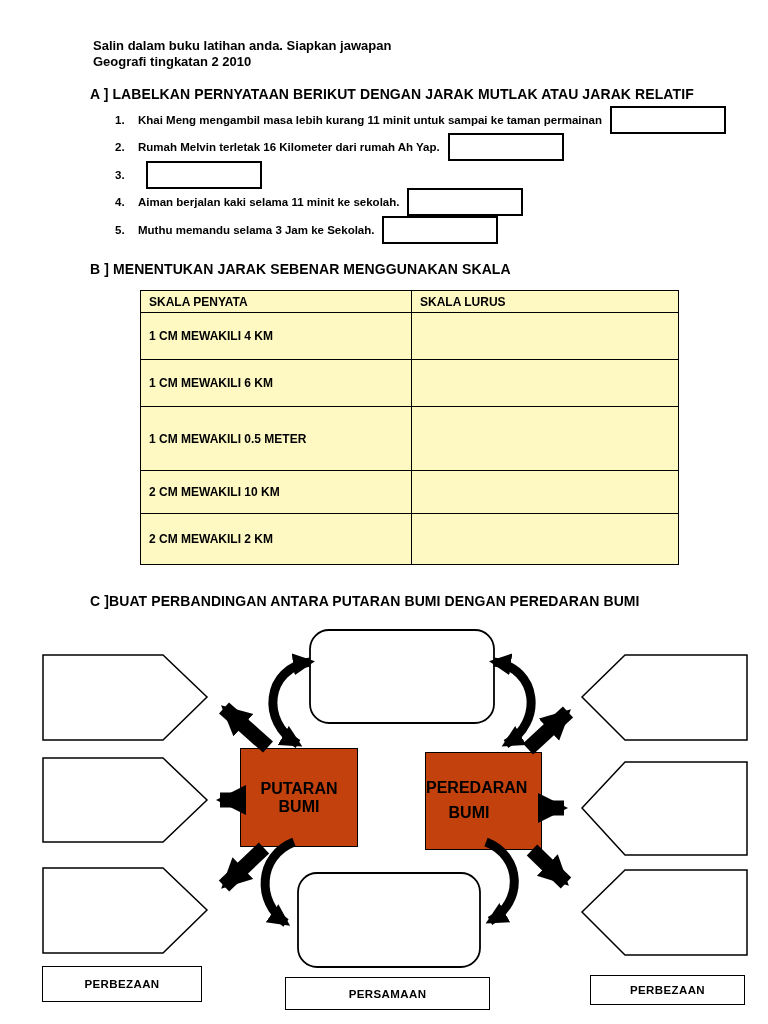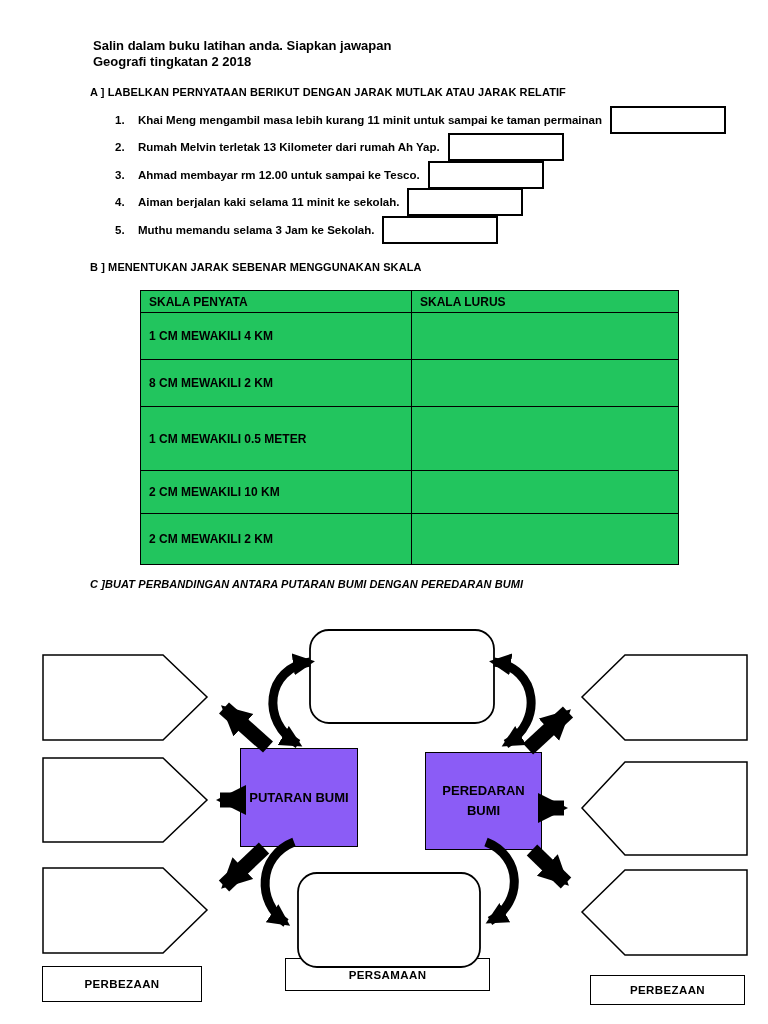--- a/index.html
+++ b/index.html
@@ -3,72 +3,71 @@
 <meta charset="utf-8">
 <style>
   html,body{margin:0;padding:0;}
   body{background:#e8e8e8;}
   .page{
     position:relative;width:768px;height:1024px;background:#ffffff;
     font-family:"Liberation Sans",sans-serif;font-weight:700;color:#000;
     overflow:hidden;margin:0 auto;
   }
   .hdr{position:absolute;left:93px;top:38px;font-size:13px;line-height:16px;}
-  .sec-title{position:absolute;left:90px;font-size:11px;letter-spacing:0.1px;}
+  .sec-title{position:absolute;left:90px;font-size:14px;letter-spacing:0.1px;}
   .sec-a-title{top:86px;}
   .sec-b-title{top:261px;}
-  .sec-c-title{top:578px;font-style:italic;}
+  .sec-c-title{top:593px;}
   .list{position:absolute;left:115px;top:106px;width:648px;}
   .list-row{display:flex;align-items:center;height:27.5px;font-size:11.5px;}
   .list-num{width:23px;flex:none;}
   .list-text{white-space:nowrap;}
   .ans-box{flex:none;margin-left:8px;width:112px;height:24px;border:2px solid #000;background:#fff;}
-  .b-table{position:absolute;left:140px;top:290px;border-collapse:collapse;background:#22c55e;}
+  .b-table{position:absolute;left:140px;top:290px;border-collapse:collapse;background:#fef9c3;}
   .b-table th,.b-table td{border:1.6px solid #000;font-size:12px;text-align:left;padding:0 0 0 8px;vertical-align:middle;}
   .b-table th{height:21px;font-weight:700;}
   .col-a{width:262px;}
   .col-b{width:258px;}
   .rh1{height:47px;margin-left:40px;}.rh2{height:47px;}.rh3{height:64px;margin-left:12px;}.rh4{height:43px;}.rh5{height:51px;}
   .diagram{position:absolute;left:0;top:628px;width:768px;height:392px;}
-  .dg-box{position:absolute;border:1.6px solid #000;background:#8b5cf6;display:flex;align-items:center;justify-content:center;text-align:center;font-size:13px;z-index:2;}
+  .dg-box{position:absolute;border:1.6px solid #000;background:#c2410c;display:flex;align-items:center;justify-content:flex-start;text-align:center;font-size:16px;z-index:2;}
   .putaran{left:240px;top:120px;width:116px;height:97px;}
   .peredaran{left:425px;top:124px;width:115px;height:96px;line-height:1.55;}
   .peredaran .inner{width:86px;}
   .lbl{position:absolute;border:1.6px solid #000;background:#fff;display:flex;align-items:center;justify-content:center;font-size:11.5px;letter-spacing:0.4px;z-index:2;}
   .lbl-left{left:42px;top:338px;width:158px;height:34px;}
-  .lbl-center{left:285px;top:330px;width:203px;height:31px;}
+  .lbl-center{left:285px;top:349px;width:203px;height:31px;}
   .lbl-right{left:590px;top:347px;width:153px;height:28px;}
   .dg-svg{position:absolute;left:0;top:0;width:768px;height:392px;z-index:3;pointer-events:none;}
 </style>
 </head>
 <body>
 
 <div class="page">
 
   <div class="hdr">
     <div>Salin dalam buku latihan anda. Siapkan jawapan</div>
-    <div>Geografi tingkatan 2 2018</div>
+    <div>Geografi tingkatan 2 2010</div>
   </div>
 
   <div class="sec-title sec-a-title"><span>A ] LABELKAN PERNYATAAN BERIKUT DENGAN </span><span>JARAK MUTLAK ATAU JARAK RELATIF</span></div>
 
   <div class="list">
     <div class="list-row">
       <span class="list-num">1.</span>
       <span class="list-text">Khai Meng mengambil masa lebih kurang 11 minit untuk sampai ke taman permainan</span>
       <span class="ans-box"></span>
     </div>
     <div class="list-row">
       <span class="list-num">2.</span>
-      <span class="list-text">Rumah Melvin terletak 13 Kilometer dari rumah Ah Yap.</span>
+      <span class="list-text">Rumah Melvin terletak 16 Kilometer dari rumah Ah Yap.</span>
       <span class="ans-box"></span>
     </div>
     <div class="list-row">
       <span class="list-num">3.</span>
-      <span class="list-text">Ahmad membayar rm 12.00 untuk sampai ke Tesco.</span>
       <span class="ans-box"></span>
     </div>
     <div class="list-row">
       <span class="list-num">4.</span>
       <span class="list-text">Aiman berjalan kaki selama 11 minit ke sekolah.</span>
       <span class="ans-box"></span>
     </div>
     <div class="list-row">
       <span class="list-num">5.</span>
       <span class="list-text">Muthu memandu selama 3 Jam ke Sekolah.</span>
@@ -82,21 +81,21 @@
     <tbody>
         <tr>
       <th class="col-a">SKALA PENYATA</th>
       <th class="col-b">SKALA LURUS</th>
     </tr>
     <tr class="rh1">
       <td>1 CM MEWAKILI 4 KM</td>
       <td></td>
     </tr>
     <tr class="rh2">
-      <td>8 CM MEWAKILI 2 KM</td>
+      <td>1 CM MEWAKILI 6 KM</td>
       <td></td>
     </tr>
     <tr class="rh3">
       <td>1 CM MEWAKILI 0.5 METER</td>
       <td></td>
     </tr>
     <tr class="rh4">
       <td>2 CM MEWAKILI 10 KM</td>
       <td></td>
     </tr>

